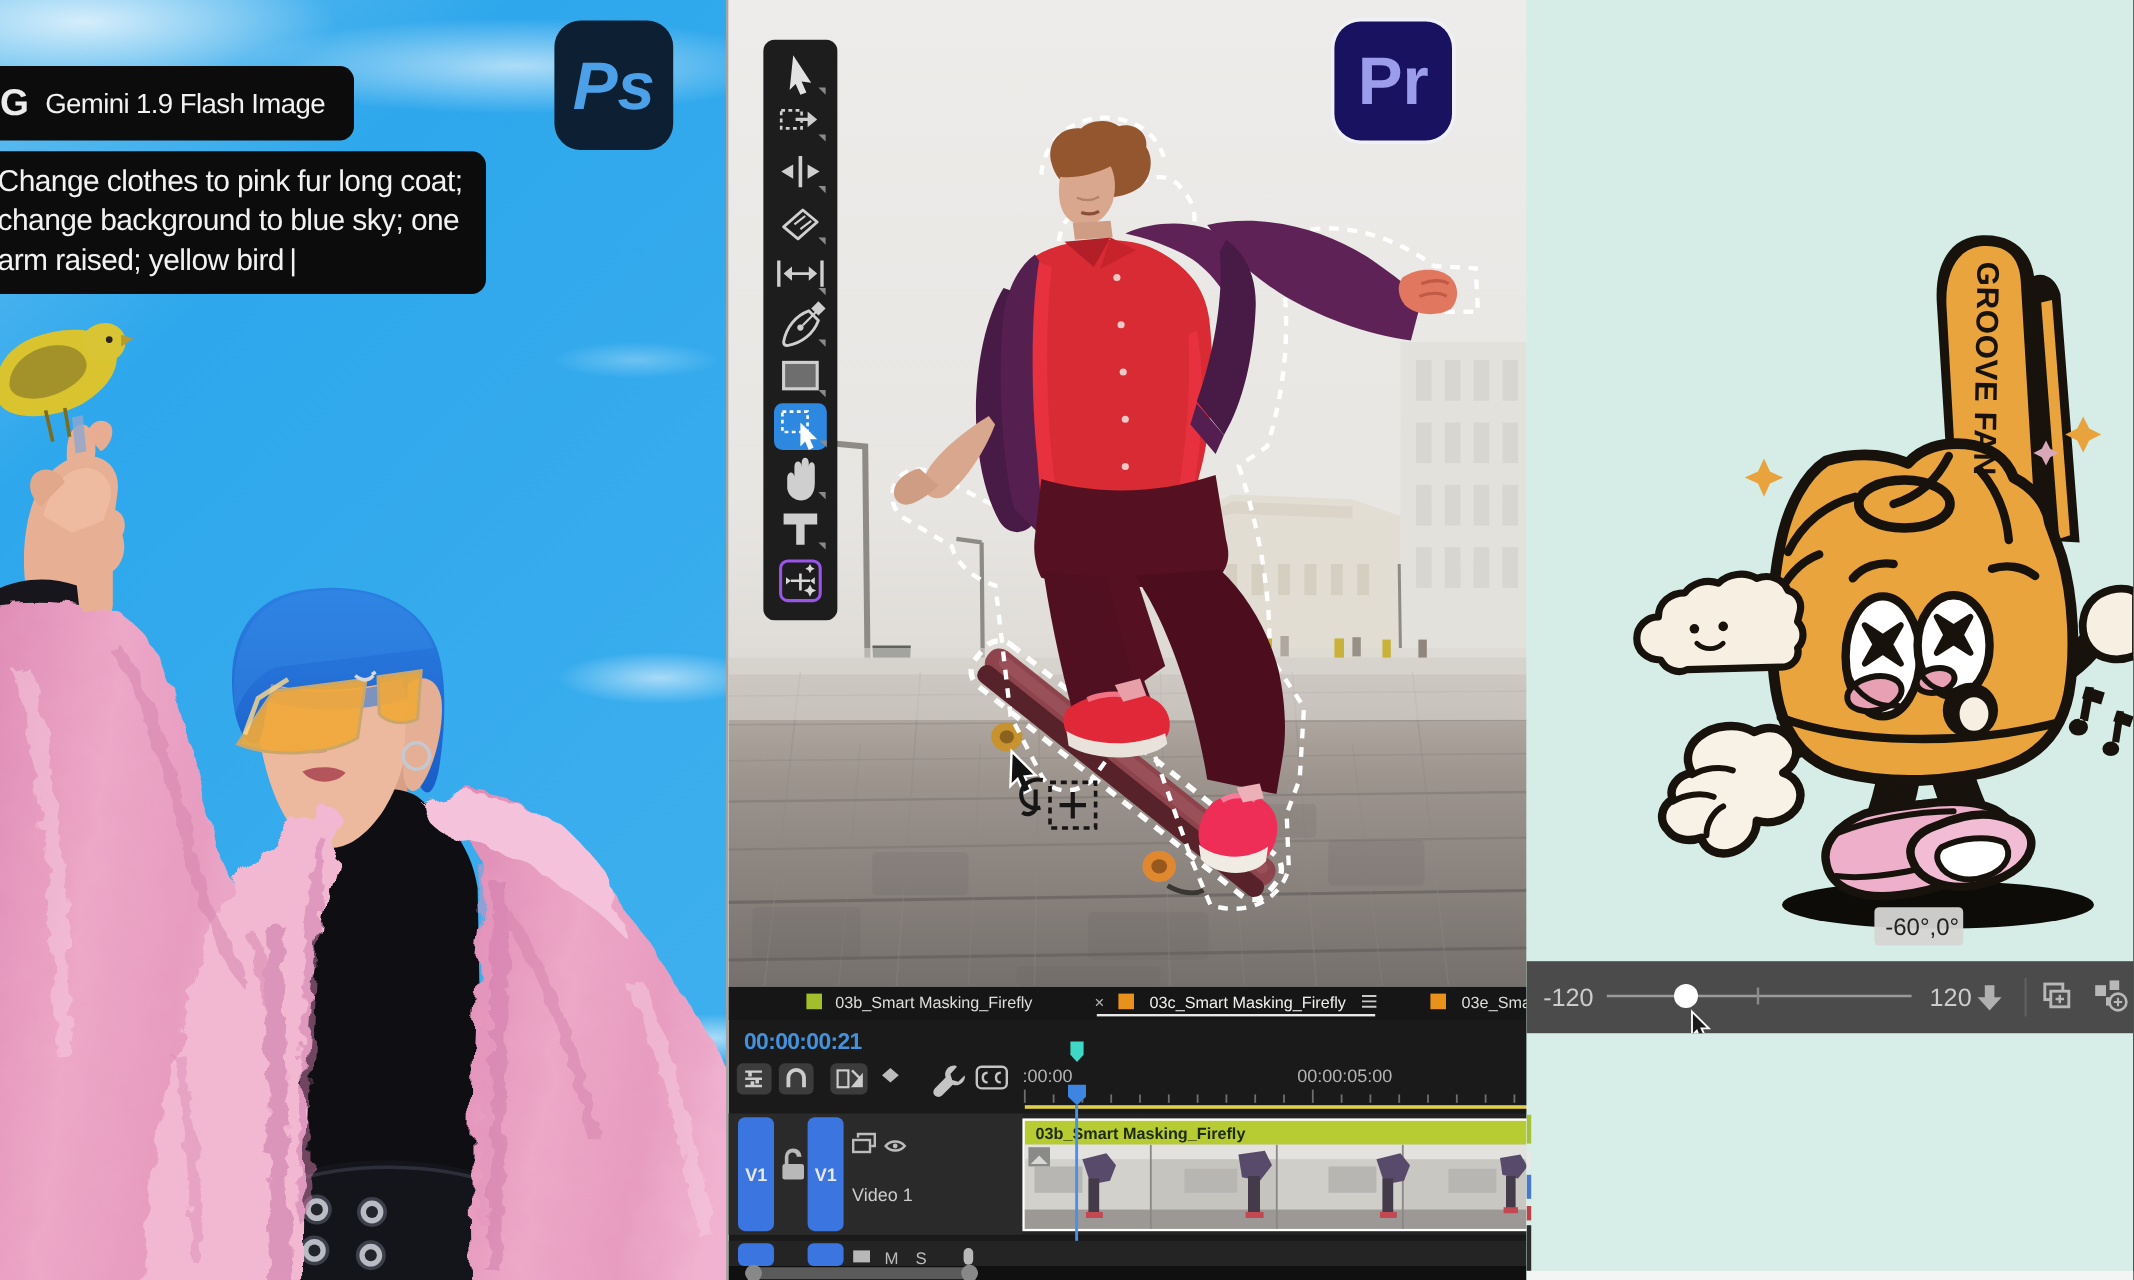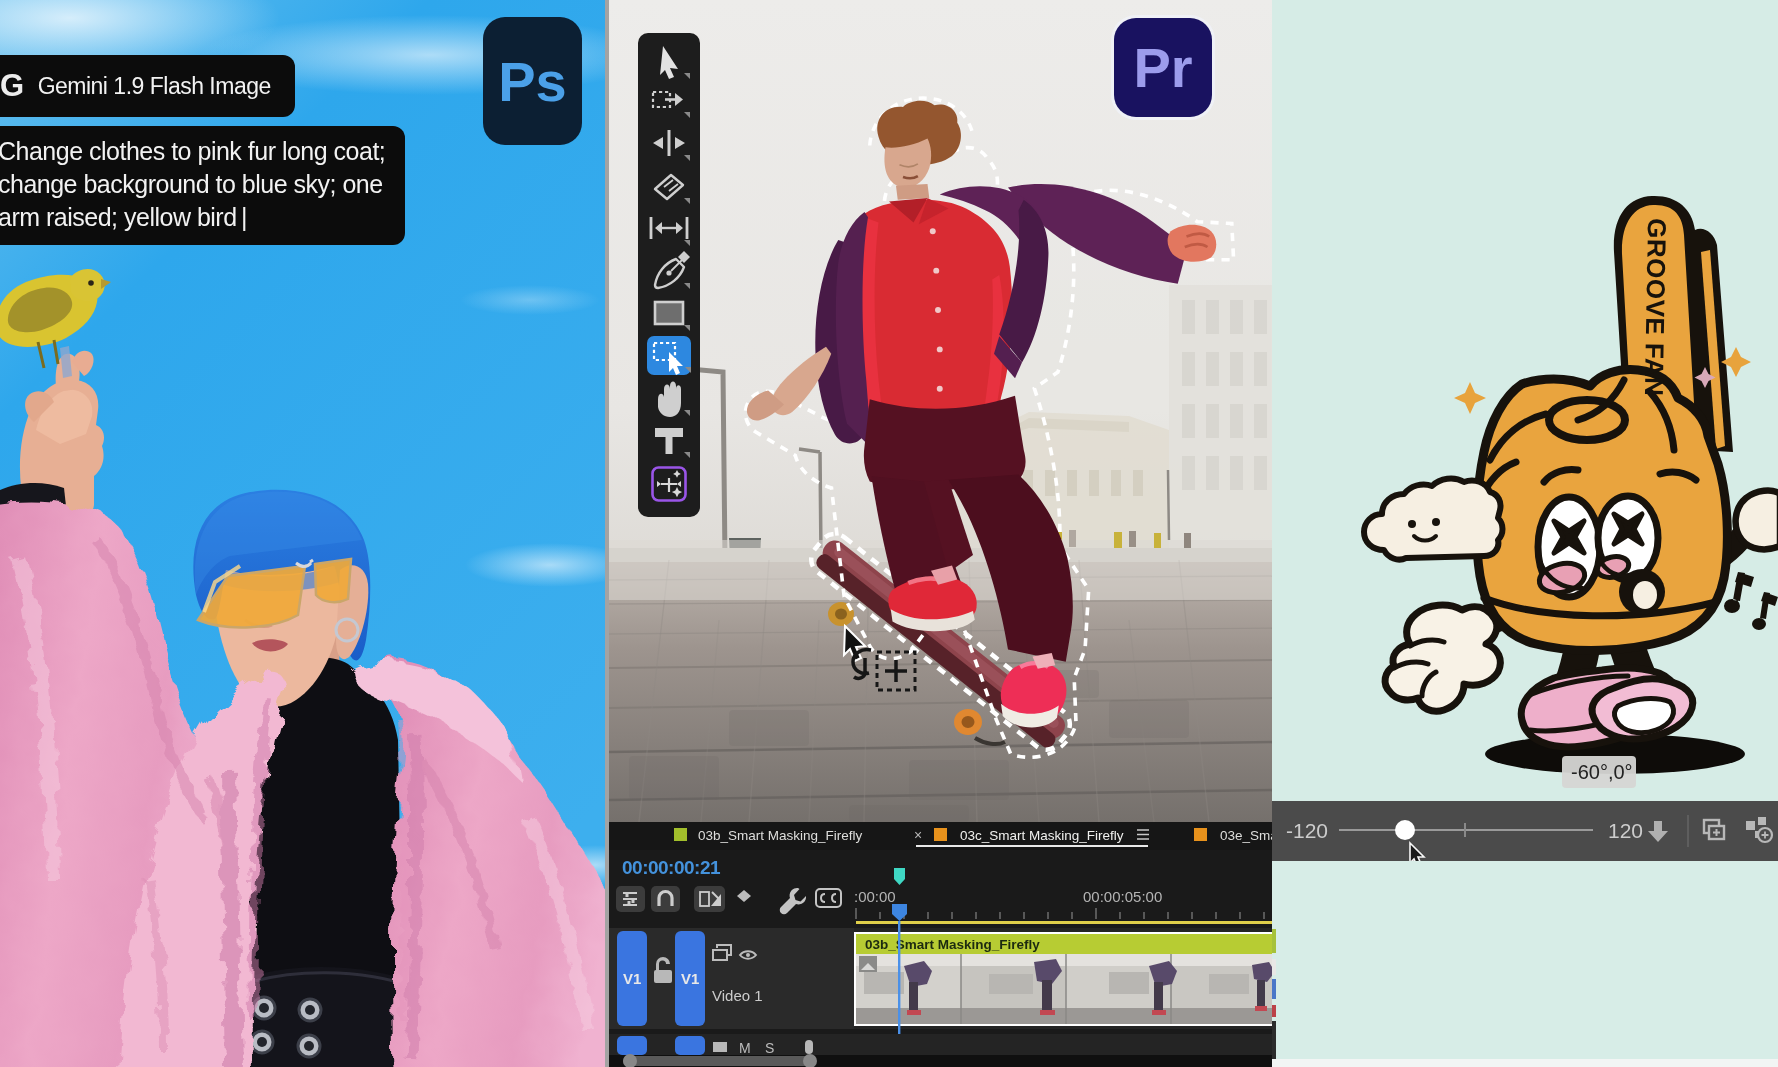--- a/index.html
+++ b/index.html
@@ -1,20 +1,20 @@
 <!DOCTYPE html>
 <html><head>
 <meta charset="utf-8">
 <style>
   html,body{margin:0;padding:0;}
   body{width:1778px;height:1067px;overflow:hidden;font-family:"Liberation Sans",sans-serif;background:#000;}
   .stage{position:relative;width:1778px;height:1067px;}
   .panel{position:absolute;top:0;height:1067px;overflow:hidden;}
   #pleft{left:0;width:605px;background:#2aa5ea;}
-  #pmid{left:605px;width:667px;background:#e9e8e5;border-left:4px solid #a3a3a3;text-align:right;}
+  #pmid{left:605px;width:667px;background:#e9e8e5;border-left:2px solid #a3a3a3;text-align:right;}
   #pright{left:1272px;width:506px;background:#d7ede7;}
   .abs{position:absolute;}
 </style>
 </head>
 <body>
 <div class="stage">
 
   <div class="panel" id="pleft">
     <svg class="abs" style="left:0;top:0" width="605" height="1067" viewBox="0 0 605 1067">
       <defs>
@@ -135,21 +135,21 @@
         <path d="M402,720 C408,800 406,920 402,1020" stroke="#e596bd" stroke-width="8" fill="none"></path>
       </g>
     </svg>
 
     <div class="abs" style="left:-14px;top:55px;height:62px;box-sizing:border-box;background:#0c0c0c;border-radius:12px;padding:0 24px 0 14px;color:#f2f2f2;font-size:23px;letter-spacing:-0.5px;display:flex;align-items:center;gap:14px;">
       <span style="font-size:31px;font-weight:bold;color:#ececec;">G</span>
         <span>Gemini 1.9 Flash Image</span>
     </div>
     <div class="abs" style="left:-14px;top:126px;background:#0c0c0c;border-radius:12px;padding:9px 20px 11px 12px;color:#f2f2f2;font-size:25px;letter-spacing:-0.5px;line-height:33px;">Change clothes to pink fur long coat;<br>change background to blue sky; one<br>arm raised; yellow bird |</div>
 
-    <div class="abs" style="left:483px;top:17px;width:99px;height:128px;background:#0c1f33;border-radius:22px;color:#4ba0e8;font-weight:bold;font-size:56px;display:flex;align-items:center;justify-content:center;letter-spacing:0px;">Ps</div>
+    <div class="abs" style="left:462px;top:17px;width:99px;height:108px;background:#0c1f33;border-radius:22px;color:#4ba0e8;font-weight:bold;font-size:56px;display:flex;align-items:center;justify-content:center;letter-spacing:0px;font-style:italic;">Ps</div>
   </div>
 
   <div class="panel" id="pmid">
     <svg class="abs" style="left:0;top:0" width="667" height="822" viewBox="0 0 667 822">
       <defs>
         <linearGradient id="fog" x1="0" y1="0" x2="0" y2="1">
           <stop offset="0" stop-color="#edecea"></stop>
           <stop offset="0.5" stop-color="#e8e6e3"></stop>
           <stop offset="0.72" stop-color="#dcd9d4"></stop>
           <stop offset="1" stop-color="#d2cfca"></stop>

